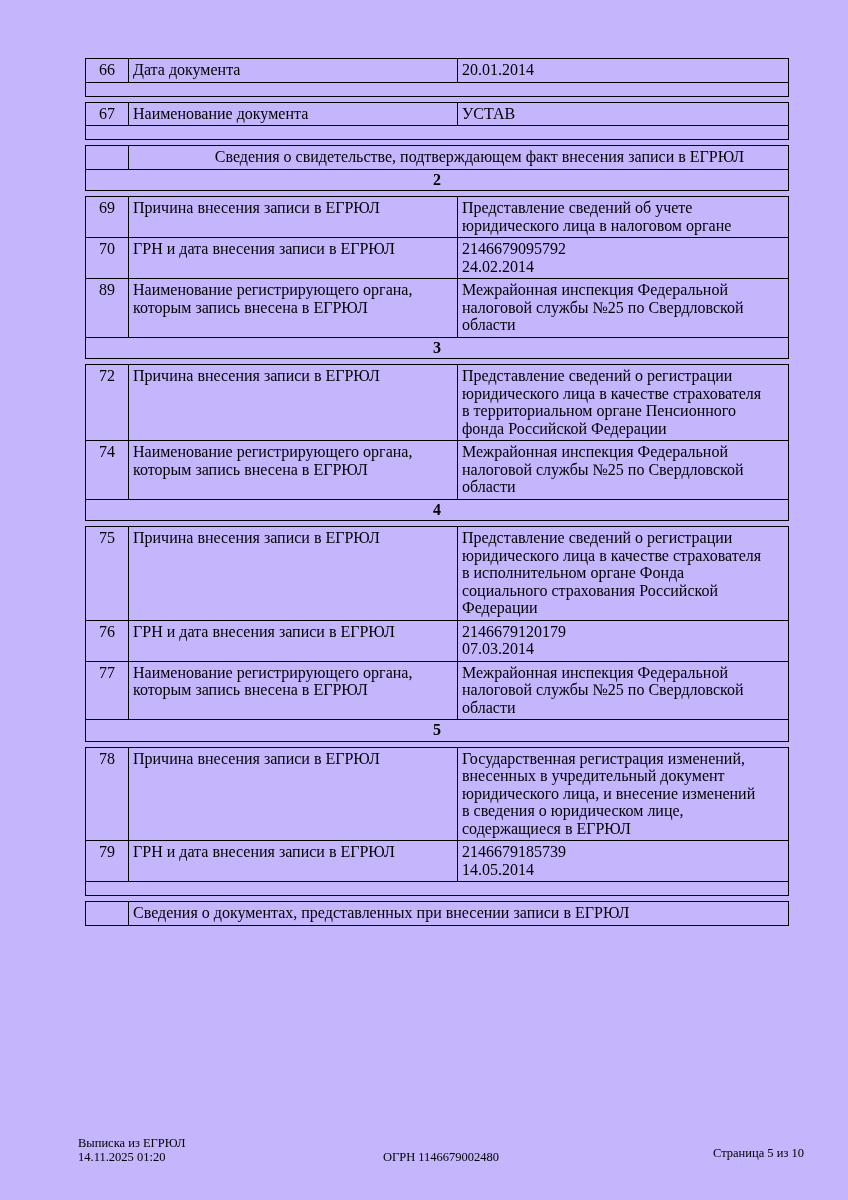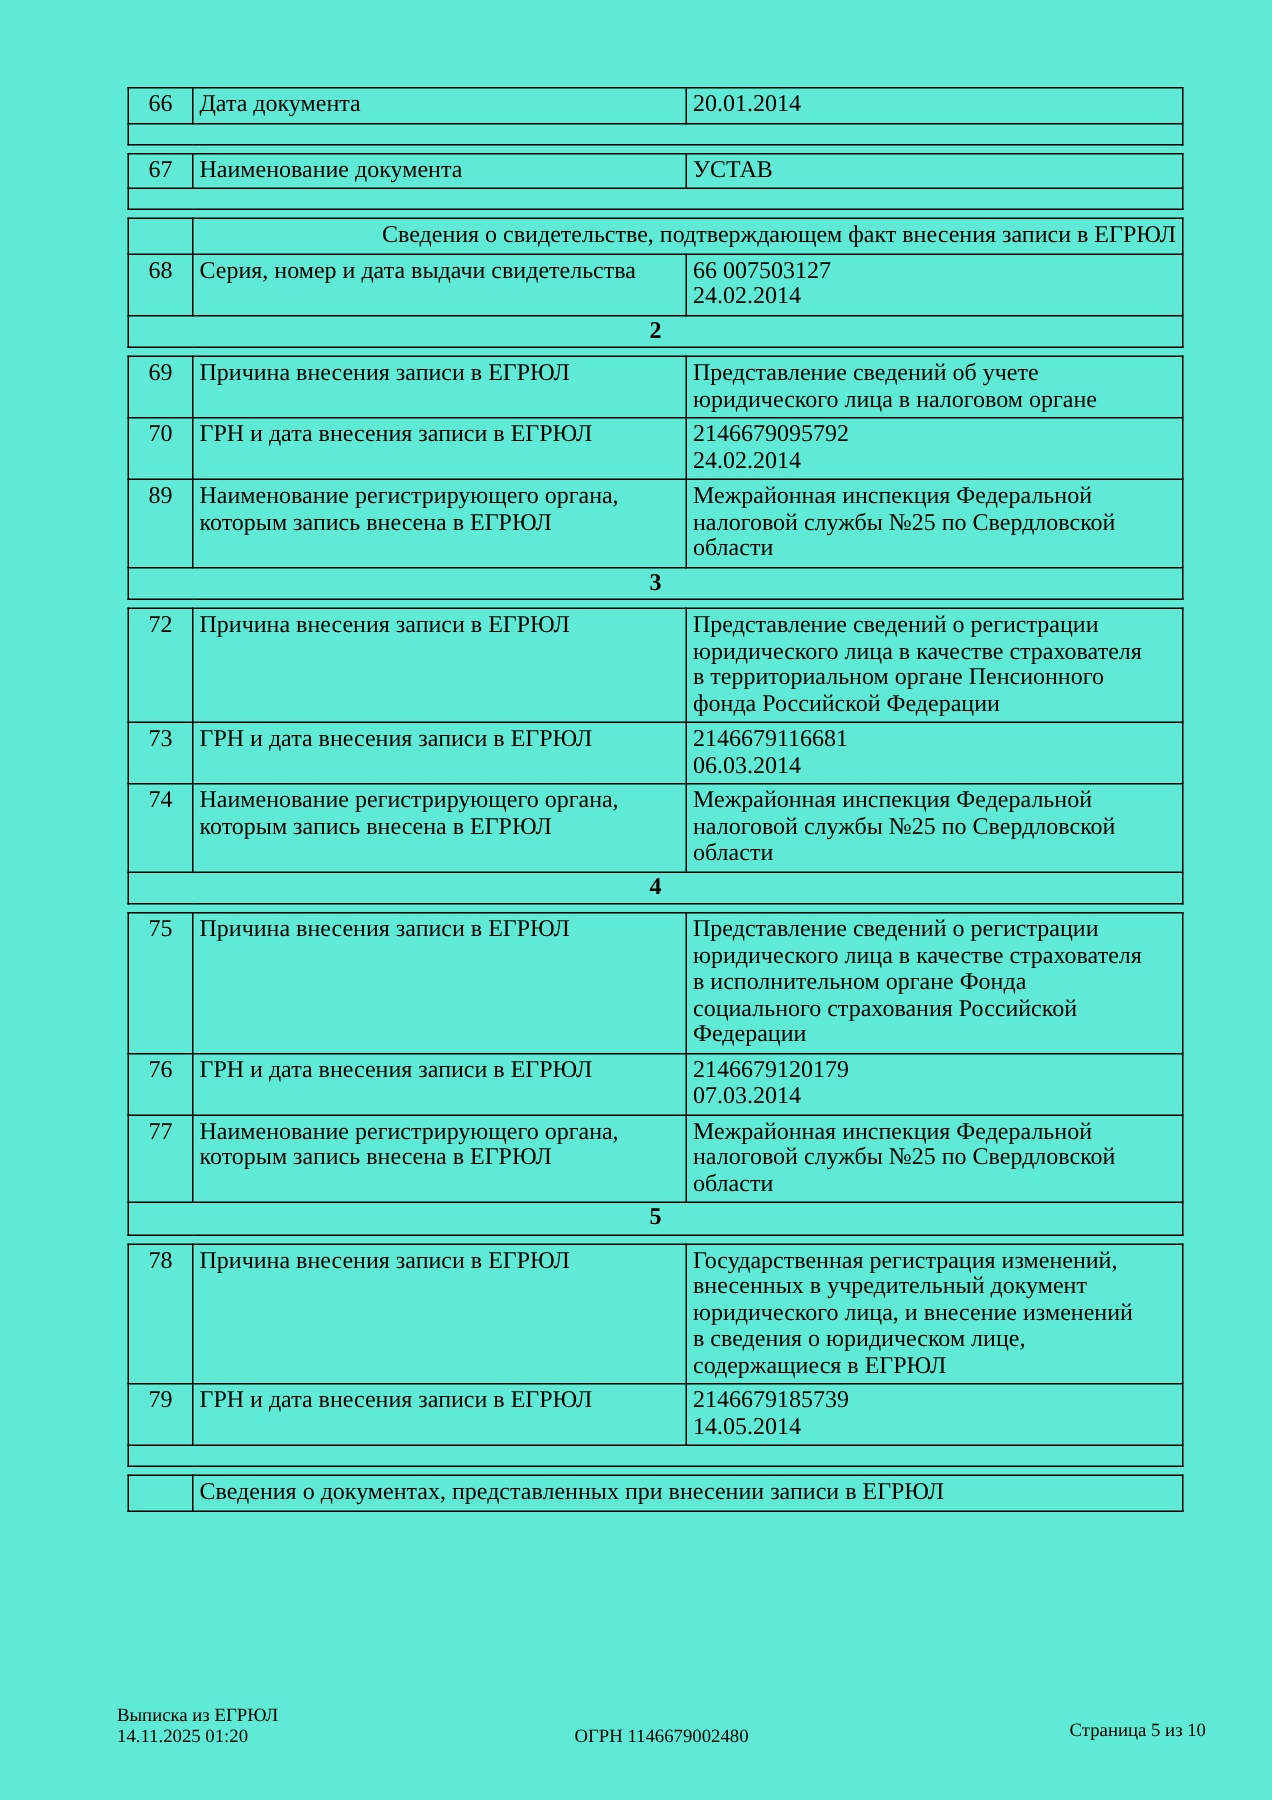--- a/index.html
+++ b/index.html
@@ -4,21 +4,21 @@
 <style>
   * { margin: 0; padding: 0; box-sizing: border-box; }
   html, body { background: #ffffff; }
   body {
     width: 848px; height: 1200px;
     font-family: "Liberation Serif", "DejaVu Serif", serif;
     color: #000;
     position: relative;
     overflow: hidden;
   }
-  .page { position: absolute; inset: 0; background: #5eead4; }
+  .page { position: absolute; inset: 0; background: #c4b5fd; }
   .doc {
     position: absolute;
     left: 85px; top: 58px; width: 703px;
   }
   table.block {
     width: 703px;
     border-collapse: collapse;
     table-layout: fixed;
     margin-bottom: 5px;
   }
@@ -36,21 +36,21 @@
   }
   td.num { text-align: center; padding-left: 0; padding-right: 0; }
   td.spacer { height: 14px; padding: 0; }
   td.sep {
     text-align: center;
     font-weight: bold;
     padding: 1px 0 2px 0;
     white-space: normal;
   }
   td.section { white-space: normal; }
-  td.section.center { text-align: right; padding-left: 46px; }
+  td.section.center { text-align: center; padding-left: 46px; }
   .footer {
     position: absolute;
     top: 1136px; left: 78px; width: 726px;
     font-size: 12.5px; line-height: 14px;
   }
   .footer-left  { position: absolute; left: 0; top: 0; }
   .footer-center{ position: absolute; left: 0; right: 0; top: 14px; text-align: center; }
   .footer-right { position: absolute; right: 0; top: 10px; }
 </style>
 </head>
@@ -100,26 +100,20 @@
           <col class="c-num">
           <col class="c-label">
           <col class="c-value">
         </colgroup>
       <tbody>
           <tr>
         <td class="num"></td>
         <td class="section center" colspan="2">Сведения о свидетельстве, подтверждающем факт внесения записи в ЕГРЮЛ</td>
       </tr>
       <tr>
-        <td class="num">68</td>
-        <td class="label">Серия, номер и дата выдачи свидетельства</td>
-        <td class="value">66 007503127
-24.02.2014</td>
-      </tr>
-      <tr>
         <td class="sep" colspan="3">2</td>
       </tr>
     </tbody>
       </table>
 
     <table class="block">
       <colgroup>
           <col class="c-num">
           <col class="c-label">
           <col class="c-value">
@@ -158,26 +152,20 @@
           <col class="c-value">
         </colgroup>
       <tbody>
           <tr>
         <td class="num">72</td>
         <td class="label">Причина внесения записи в ЕГРЮЛ</td>
         <td class="value">Представление сведений о регистрации
 юридического лица в качестве страхователя
 в территориальном органе Пенсионного
 фонда Российской Федерации</td>
-      </tr>
-      <tr>
-        <td class="num">73</td>
-        <td class="label">ГРН и дата внесения записи в ЕГРЮЛ</td>
-        <td class="value">2146679116681
-06.03.2014</td>
       </tr>
       <tr>
         <td class="num">74</td>
         <td class="label">Наименование регистрирующего органа,
 которым запись внесена в ЕГРЮЛ</td>
         <td class="value">Межрайонная инспекция Федеральной
 налоговой службы №25 по Свердловской
 области</td>
       </tr>
       <tr>

